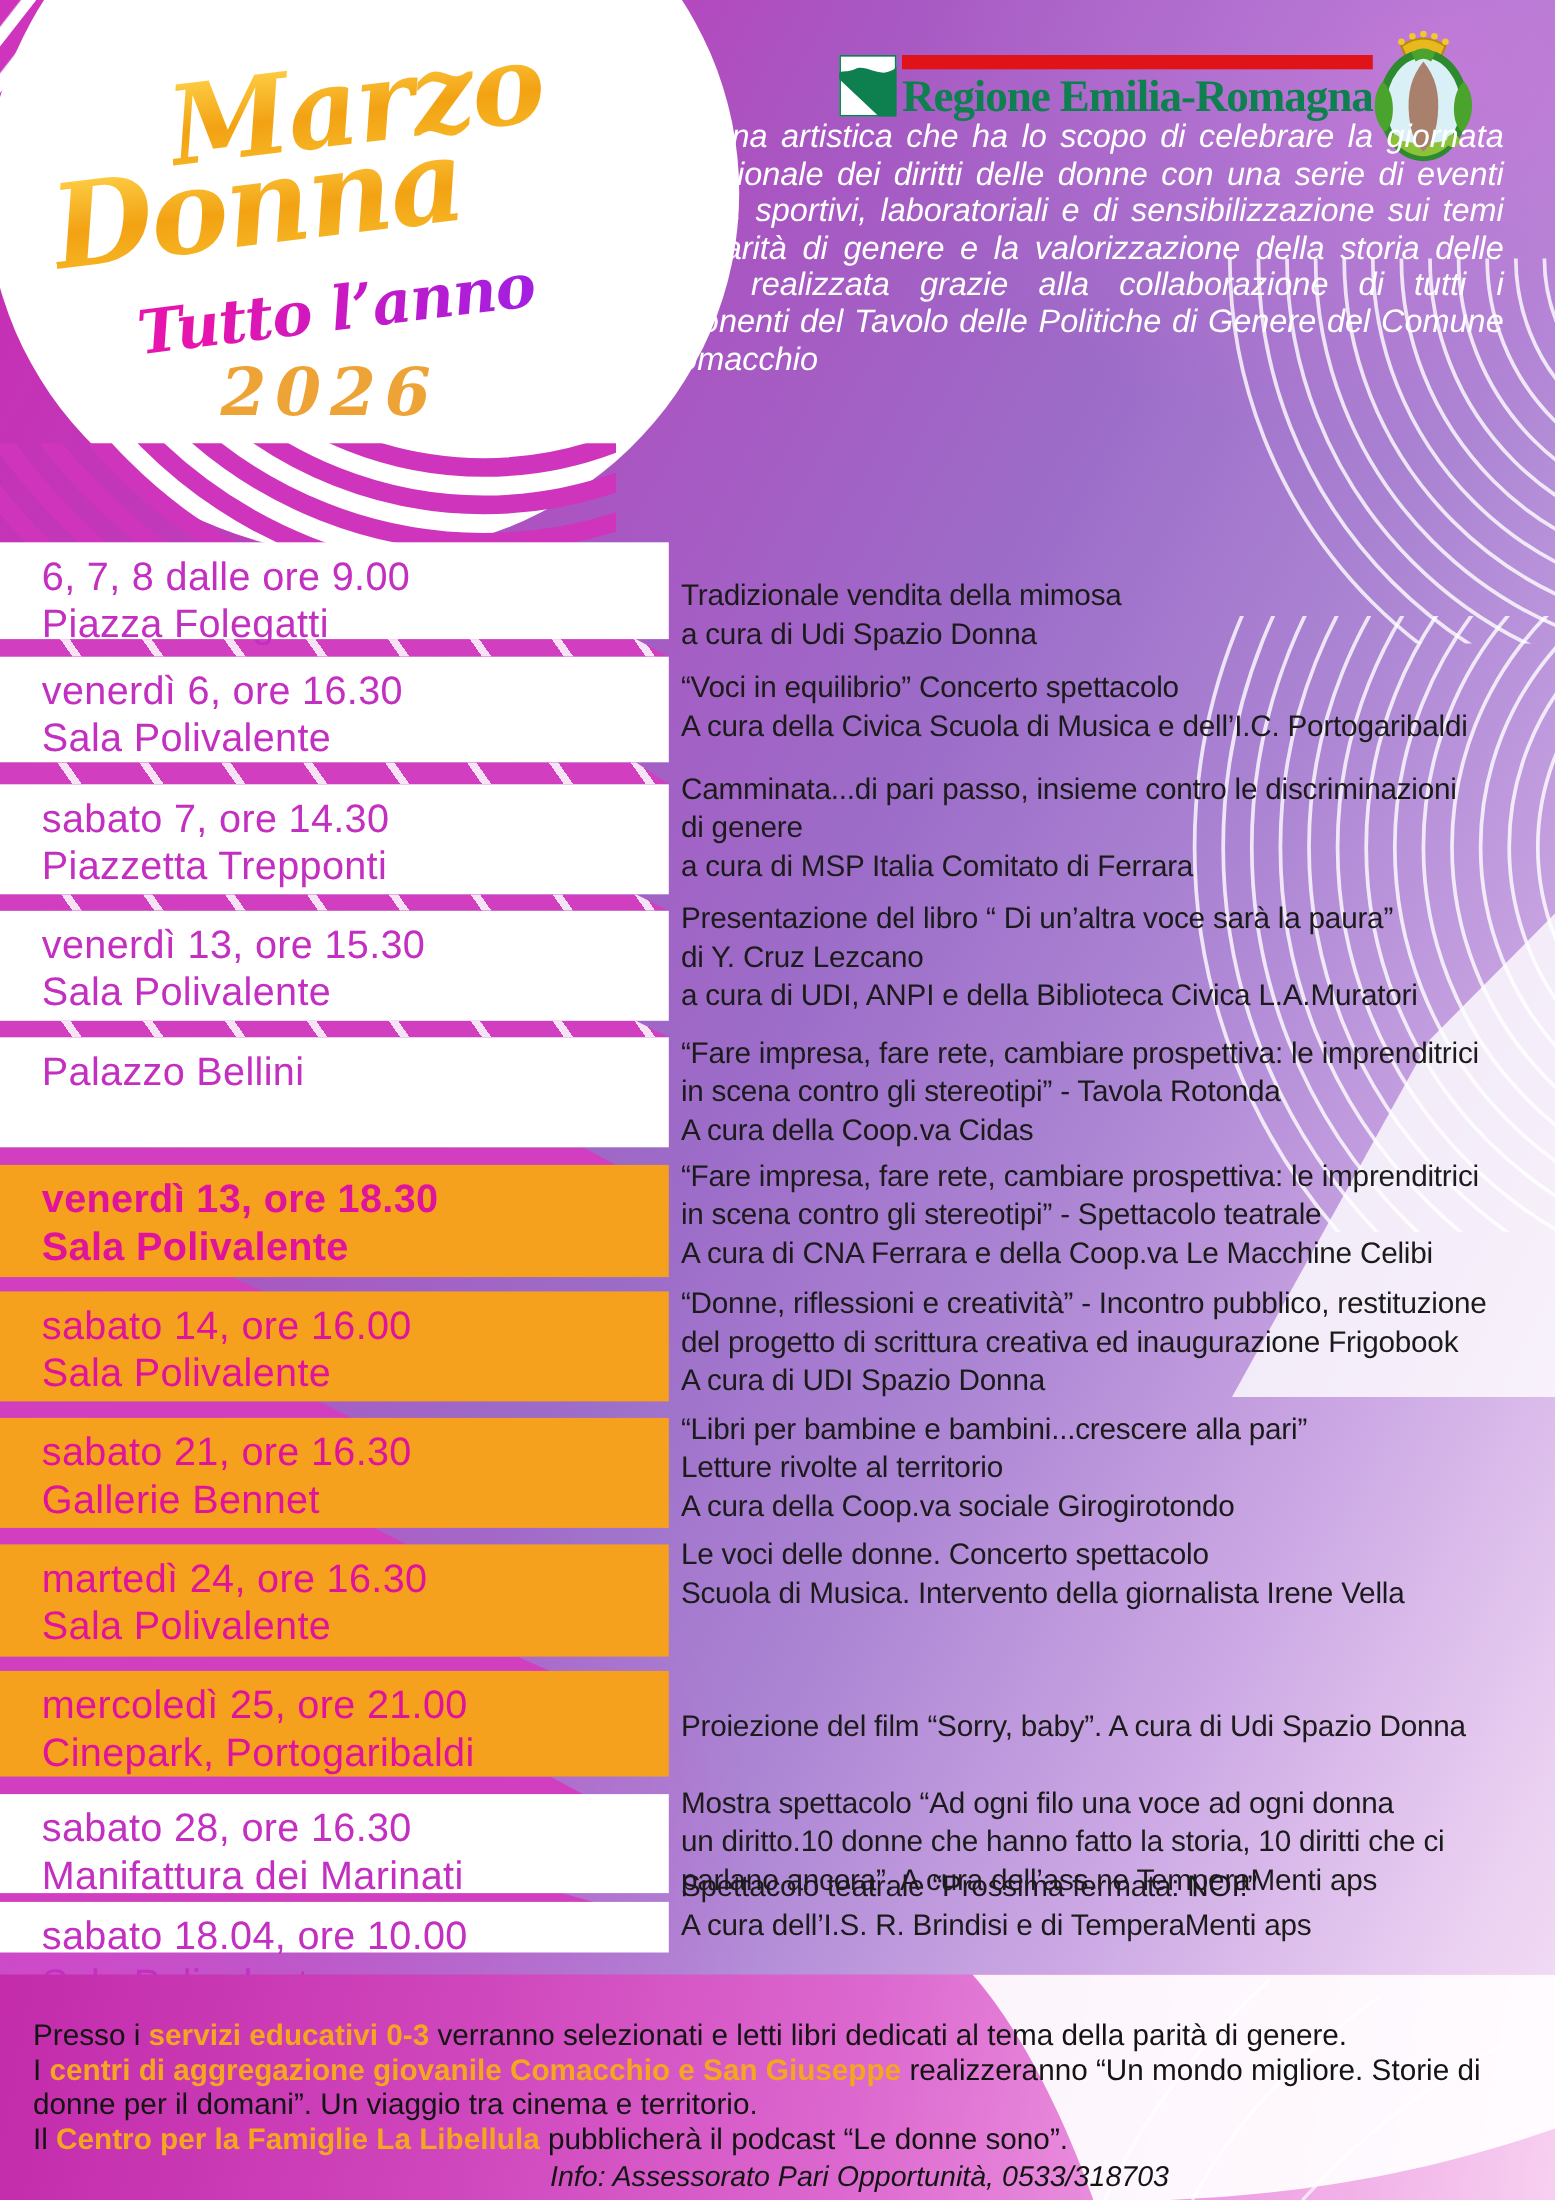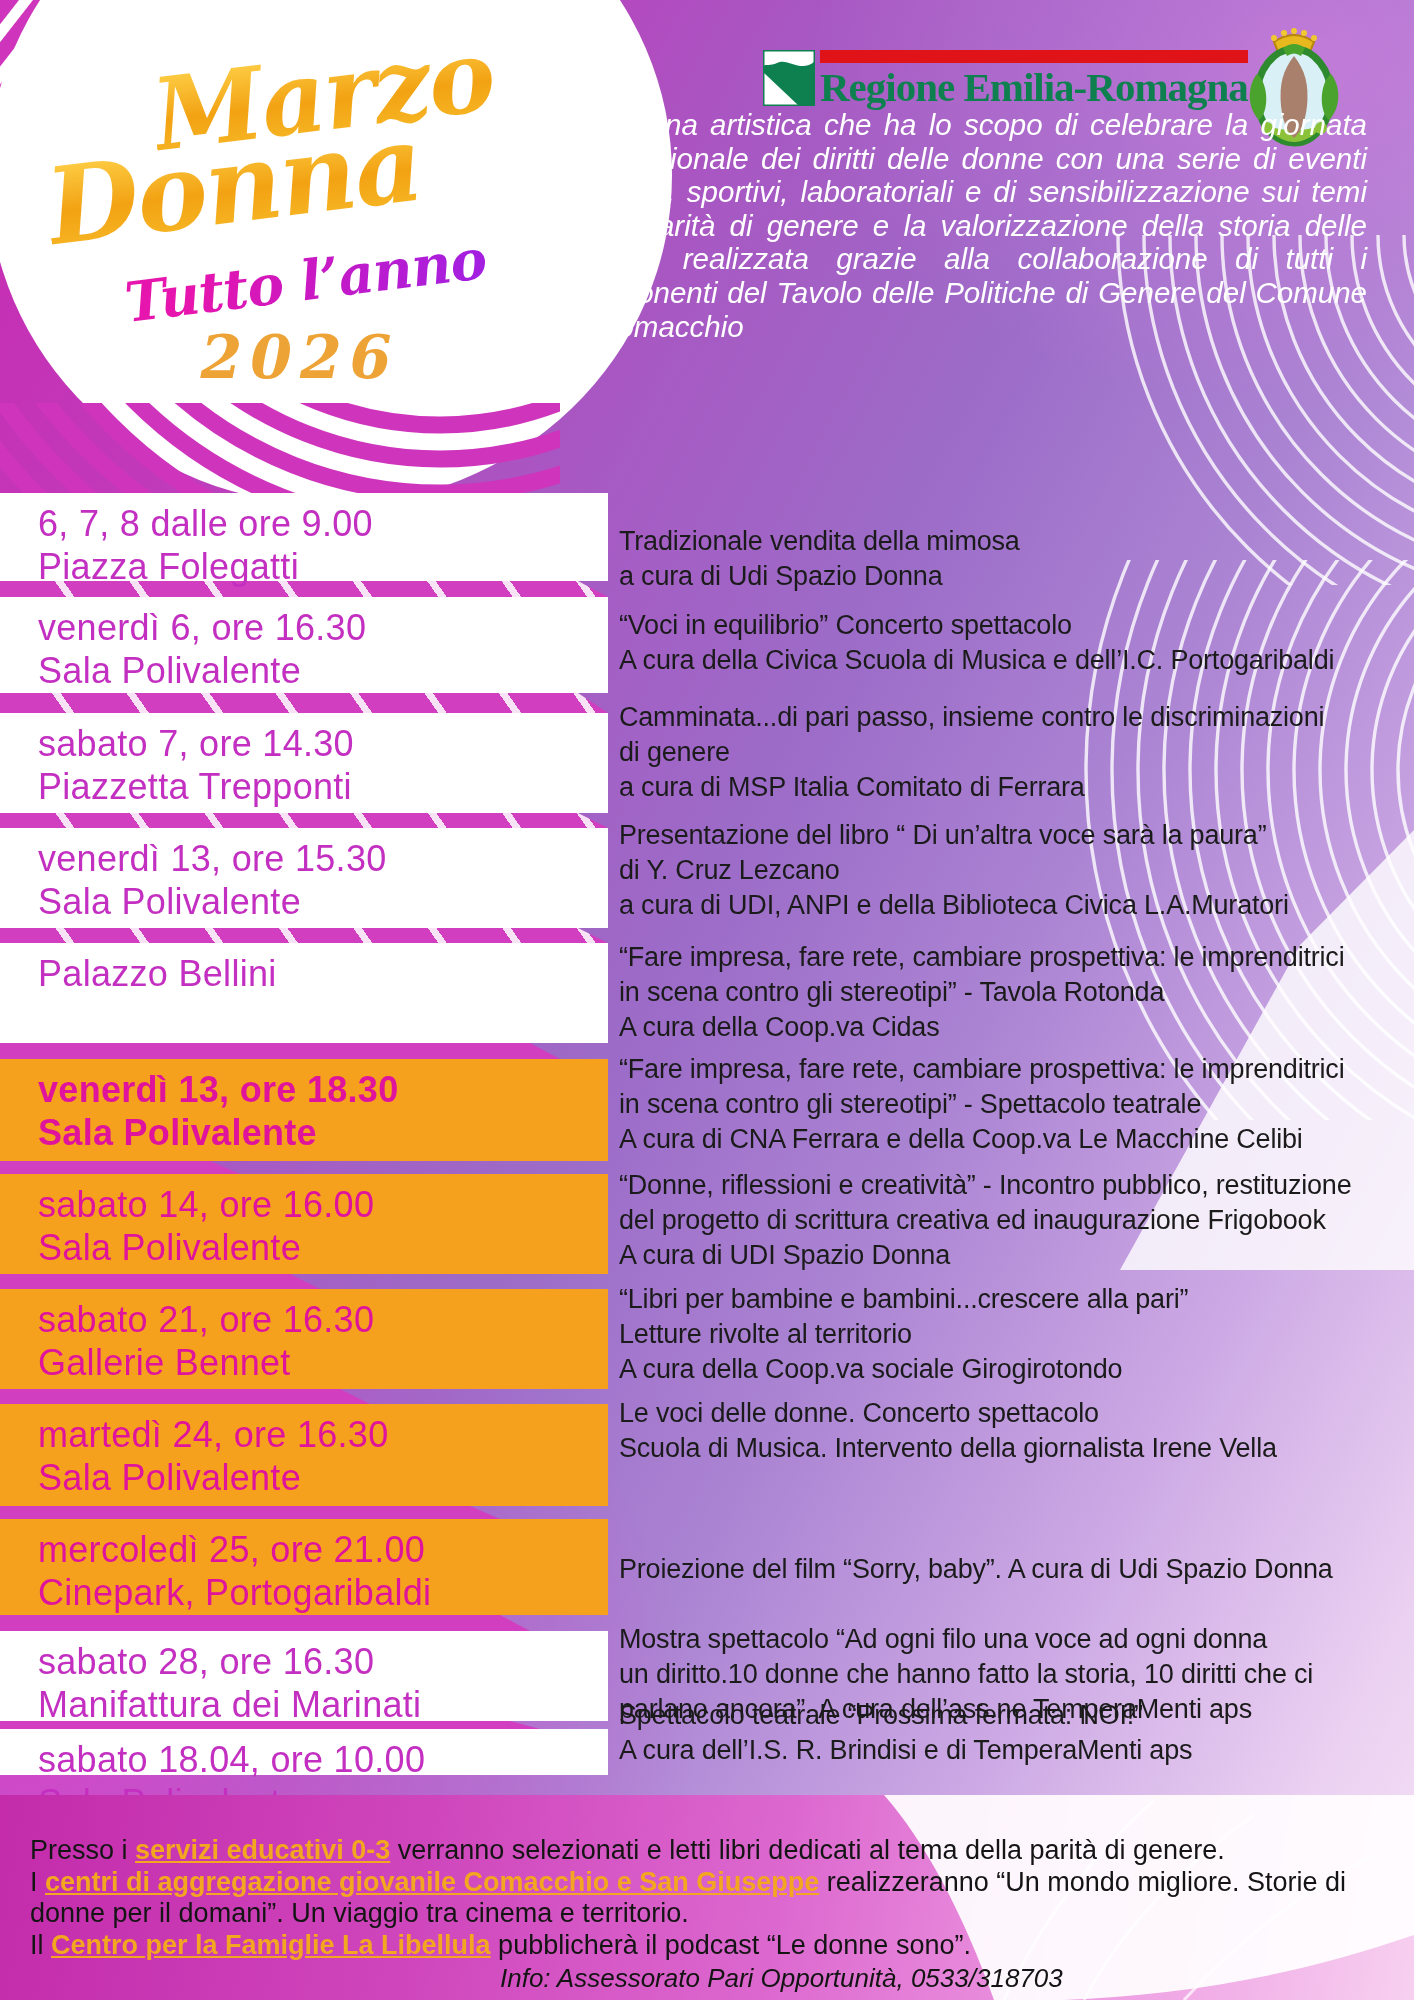--- a/index.html
+++ b/index.html
@@ -39,21 +39,21 @@
   .gap{position:absolute;left:0;z-index:2;background:var(--gap);
     clip-path:polygon(0 0,calc(100% - 30px) 0,100% 100%,0 100%);}
   .gap.striped{background:
      repeating-linear-gradient(55deg,rgba(255,255,255,0) 0 54px,rgba(255,255,255,.85) 54px 61px),var(--gap);}
   
   .footer{position:absolute;left:0;top:1795px;width:1414px;height:205px;z-index:4;
     background:linear-gradient(100deg,#c32bab 0%,#cf46bc 30%,#dc68cf 55%,#ee9ce2 78%,#f7d0f0 100%);}
   .footer svg{position:absolute;right:0;top:0;}
   .footer-text{position:absolute;left:30px;top:40px;width:1350px;z-index:2;font-size:27px;line-height:31.5px;color:#141414;font-weight:500;}
   .footer-text p{margin:0;}
-  .hl{color:var(--hl-orange);font-weight:700;text-decoration:underline;}
+  .hl{color:var(--hl-orange);font-weight:700;}
   .info-line{position:absolute;left:500px;top:168px;z-index:2;font-size:26px;font-style:italic;color:#141414;}
 </style>
 </head>
 <body>
 
 <div class="poster" style="--orange: #f5a11d; --date-white: #c32fc0; --date-orange: #e0149c; --gap: #d13fc0; --hl-orange: #f3a61f;">
 
   <svg class="decor" width="1414" height="2000" viewBox="0 0 1414 2000">
     <defs>
       <pattern id="diag" width="26" height="26" patternUnits="userSpaceOnUse" patternTransform="rotate(38)">

